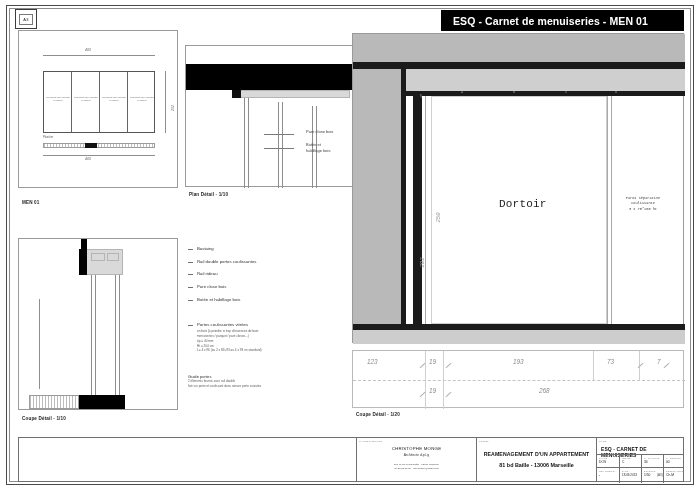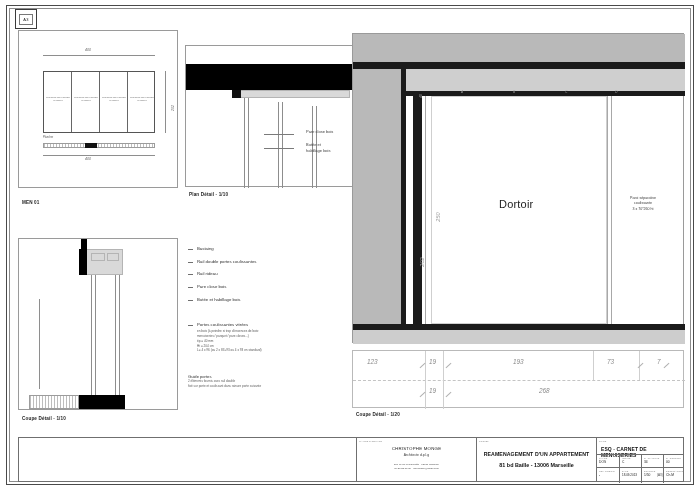--- a/index.html
+++ b/index.html
@@ -47,21 +47,21 @@
 
   
   .legend{position:absolute;left:188px;top:246px;width:170px;}
   .legend .row{position:relative;font-size:4.3px;color:#2e2e2e;margin-bottom:7.5px;padding-left:9px;line-height:1.2;}
   .legend .row:before{content:"";position:absolute;left:0;top:3px;width:5px;height:1px;background:#6f6f6f;}
   .legend .hdr{font-size:4.3px;color:#2e2e2e;padding-left:9px;position:relative;margin-bottom:2px;}
   .legend .hdr:before{content:"";position:absolute;left:0;top:3px;width:5px;height:1px;background:#6f6f6f;}
   .legend .sub{font-size:3.1px;color:#5a5a5a;line-height:1.55;padding-left:9px;}
 
   
-  #pM{left:352px;top:33px;width:332px;height:310px;}
+  #pM{left:352px;top:33px;width:332px;height:310px;font-family:Liberation Mono, monospace;}
   .m-darkbar{position:absolute;background:#1b1b1b;}
   .m-greyfill{position:absolute;background:#b9b9b9;}
   .m-midgrey{position:absolute;background:#cfcfcf;}
   .m-room{position:absolute;background:#fff;border:1px solid #cfcfcf;box-sizing:border-box;}
   .room-lbl{position:absolute;font-size:11px;color:#1c1c1c;letter-spacing:.2px;}
   .m-thin{position:absolute;background:#a8a8a8;}
   .note-r{position:absolute;font-size:3.6px;color:#3a3a3a;line-height:1.5;text-align:center;width:70px;}
   .mark{position:absolute;font-size:3.4px;color:#9a9a9a;font-style:italic;}
 
   
@@ -92,20 +92,23 @@
 
 <div class="sheet">
 
   <div class="border-outer"></div>
   <div class="border-inner"></div>
 
   <div class="a3-tag">
     <div class="inner">A3</div>
   </div>
 
+  <div class="title-banner">
+    <span>ESQ - Carnet de menuiseries - MEN 01</span>
+  </div>
 
   <div class="panel" id="pA">
     <div class="dimline" style="left:24px;top:24px;width:112px;height:1px;"></div>
     <div class="dimtxt" style="left:66px;top:17px;">400</div>
 
     <div class="elev-frame">
       <div class="mul" style="left:27px;"></div>
       <div class="mul" style="left:55px;"></div>
       <div class="mul" style="left:83px;"></div>
       <div class="leaf-note" style="left:2px;top:24px;">Menuiserie bois

